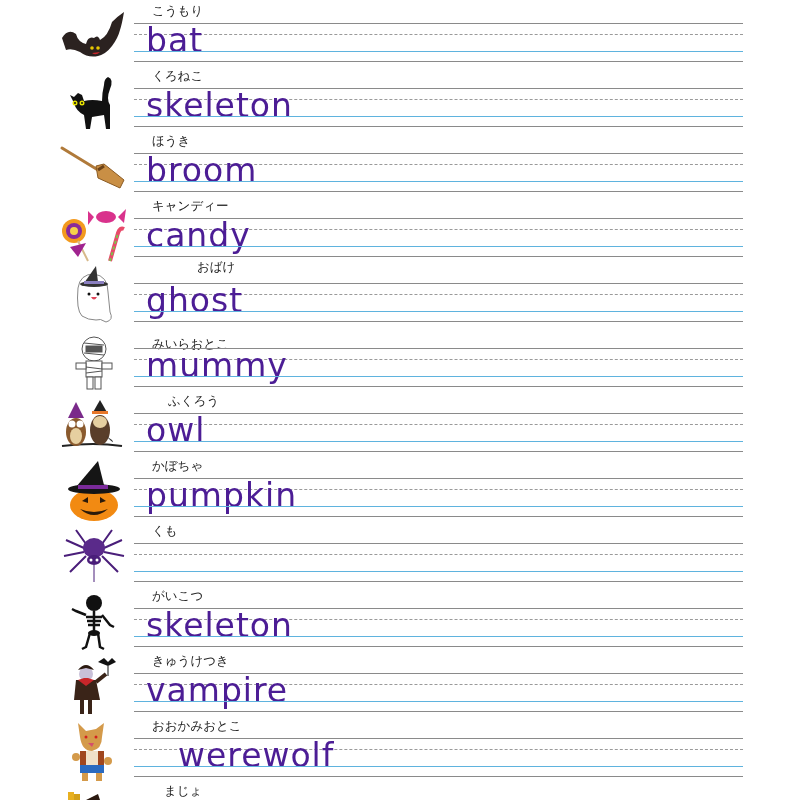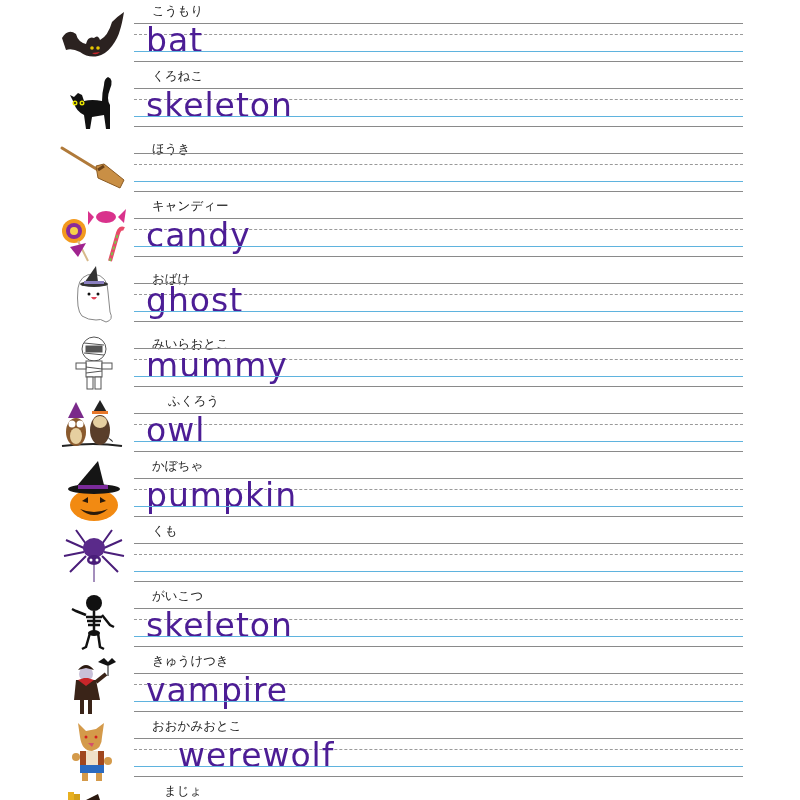--- a/index.html
+++ b/index.html
@@ -54,23 +54,24 @@
 </div>
 
 <div class="row" style="top:130px;">
   <div class="icon" style="top:6px;">
     <svg viewBox="0 0 70 62">
         <path d="M4 12 L40 34" stroke="#b07a3a" stroke-width="3" stroke-linecap="round"></path>
         <path d="M38 30 L46 28 L66 44 L62 52 L40 42 Z" fill="#c98f45" stroke="#8a5a22" stroke-width="1"></path>
         <path d="M40 34 L46 30" stroke="#6b4218" stroke-width="3"></path>
       </svg>
   </div>
-  <div class="label" style="top:4px;margin-top:8px;">ほうき</div>
-  <div class="ln ln-top" style="top:23px;"></div>
-  <div class="ln ln-dash" style="top:34px;"></div>
+  <div class="label" style="top:4px;">ほうき</div>
+  <div class="ln ln-top" style="top:23px;"></div>
+  <div class="ln ln-dash" style="top:34px;"></div>
+  <div class="word" style="top:24px;">broom</div>
   <div class="ln ln-base" style="top:51px;"></div>
   <div class="ln ln-bot" style="top:61px;"></div>
 </div>
 
 <div class="row" style="top:195px;">
   <div class="icon" style="top:8px;">
     <svg viewBox="0 0 70 62">
         <circle cx="16" cy="28" r="12" fill="#f39a1e"></circle>
         <circle cx="16" cy="28" r="8" fill="#8a2a9a"></circle>
         <circle cx="16" cy="28" r="4" fill="#f6d24a"></circle>
@@ -95,21 +96,21 @@
     <svg viewBox="0 0 70 62">
         <path d="M20 22 Q22 8 36 8 Q50 10 50 26 L52 46 Q56 54 48 56 Q42 52 38 54 Q30 54 24 50 Q18 44 20 22Z" fill="#fff" stroke="#888" stroke-width="1"></path>
         <path d="M24 20 L38 0 L40 16 Z" fill="#333"></path>
         <ellipse cx="36" cy="18" rx="14" ry="3" fill="#333"></ellipse>
         <rect x="26" y="15" width="20" height="3" fill="#8a7fc0"></rect>
         <circle cx="31" cy="28" r="1.5" fill="#111"></circle>
         <circle cx="40" cy="28" r="1.5" fill="#111"></circle>
         <path d="M33 31 Q36 36 39 31" fill="#e0455a"></path>
       </svg>
   </div>
-  <div class="label" style="top:12px;">おばけ</div>
+  <div class="label" style="top:0;margin-left:45px;">おばけ</div>
   <div class="ln ln-top" style="top:23px;"></div>
   <div class="ln ln-dash" style="top:34px;"></div>
   <div class="word" style="top:24px;">ghost</div>
   <div class="ln ln-base" style="top:51px;"></div>
   <div class="ln ln-bot" style="top:61px;"></div>
 </div>
 
 <div class="row" style="top:325px;">
   <div class="icon" style="top:6px;">
     <svg viewBox="0 0 70 62" fill="#fff" stroke="#555" stroke-width="1">

